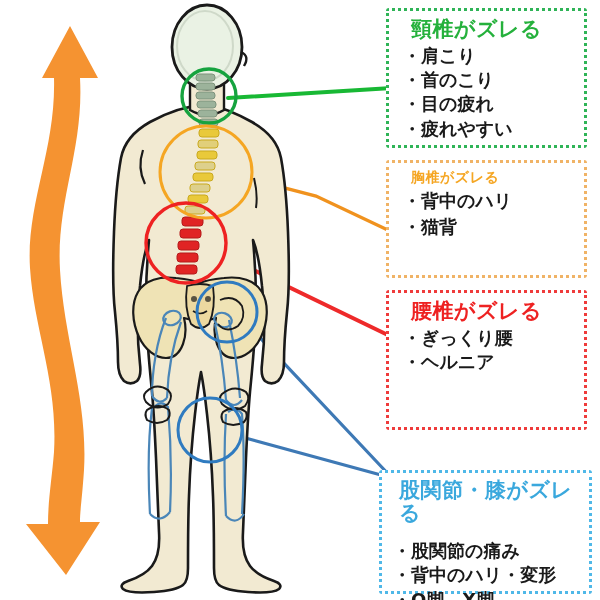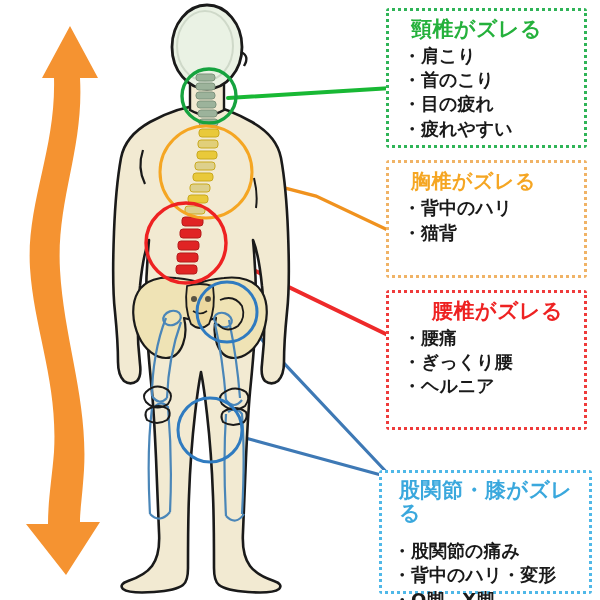--- a/index.html
+++ b/index.html
@@ -14,27 +14,27 @@
 
   
   #box-cervical{left:386px;top:8px;width:201px;height:140px;
       border:3px dotted #2fb457;border-radius:3px;padding:5px 0 0 10px;}
   #box-cervical .hd{color:#25b13c;font-size:21px;margin:2px 0 5px 12px;}
   #box-cervical .li{font-size:18px;margin:0 0 4px 4px;}
 
   
   #box-thoracic{left:386px;top:160px;width:201px;height:118px;
       border:3px dotted #f0b366;border-radius:3px;padding:5px 0 0 10px;}
-  #box-thoracic .hd{color:#f5a623;font-size:20px;margin:2px 0 6px 12px;}
+  #box-thoracic .hd{color:#f5a623;font-size:14px;margin:2px 0 6px 12px;}
   #box-thoracic .li{font-size:18px;margin:0 0 5px 4px;}
 
   
   #box-lumbar{left:386px;top:290px;width:201px;height:140px;
       border:3px dotted #ef3b3b;border-radius:3px;padding:5px 0 0 10px;}
-  #box-lumbar .hd{color:#ee2222;font-size:21px;margin:2px 0 5px 12px;text-align:center;}
+  #box-lumbar .hd{color:#ee2222;font-size:21px;margin:2px 0 5px 12px;}
   #box-lumbar .li{font-size:18px;margin:0 0 4px 4px;}
 
   
   #box-hipknee{left:379px;top:470px;width:213px;height:124px;
       border:3px dotted #4fb8e8;border-radius:3px;padding:4px 0 0 9px;}
   #box-hipknee .hd{color:#3aa8dd;font-size:21px;margin:2px 0 16px 8px;}
   #box-hipknee .li{font-size:18px;margin:0 0 4px 2px;}
 </style>
 </head>
 <body>
@@ -222,21 +222,20 @@
   </div>
 
   <div class="box" id="box-thoracic">
     <div class="hd">胸椎がズレる</div>
     <div class="li">・背中のハリ</div>
     <div class="li">・猫背</div>
   </div>
 
   <div class="box" id="box-lumbar">
     <div class="hd">腰椎がズレる</div>
-    <div class="li">・腰痛</div>
     <div class="li">・ぎっくり腰</div>
     <div class="li">・ヘルニア</div>
   </div>
 
   <div class="box" id="box-hipknee">
     <div class="hd">股関節・膝がズレる</div>
     <div class="li">・股関節の痛み</div>
     <div class="li">・背中のハリ・変形</div>
     <div class="li">・O脚、X脚</div>
   </div>

